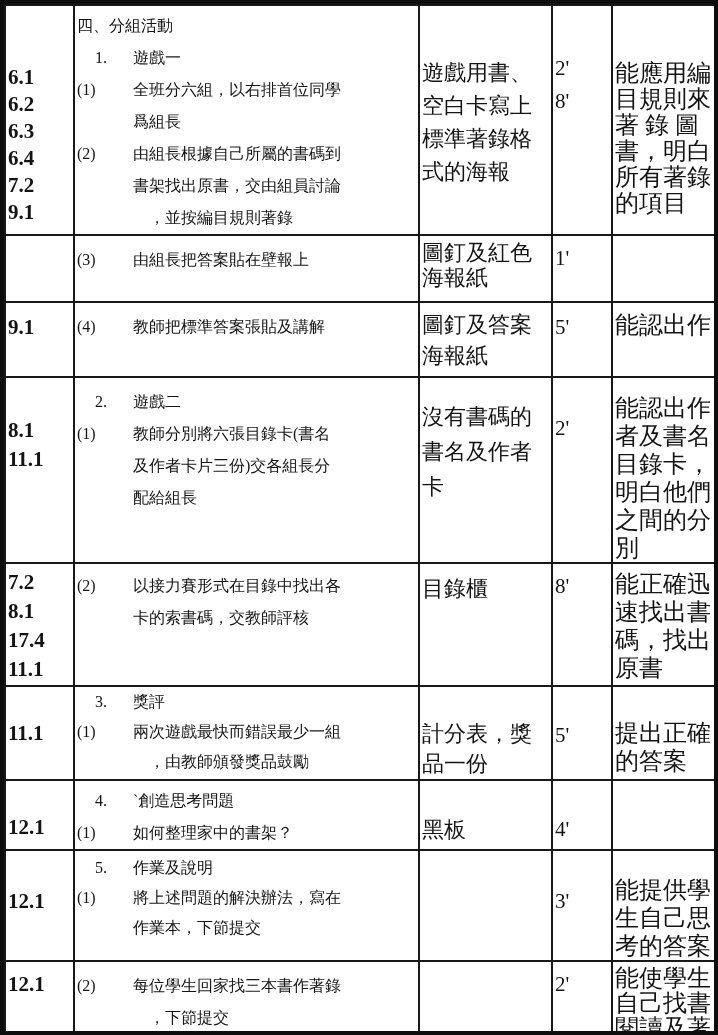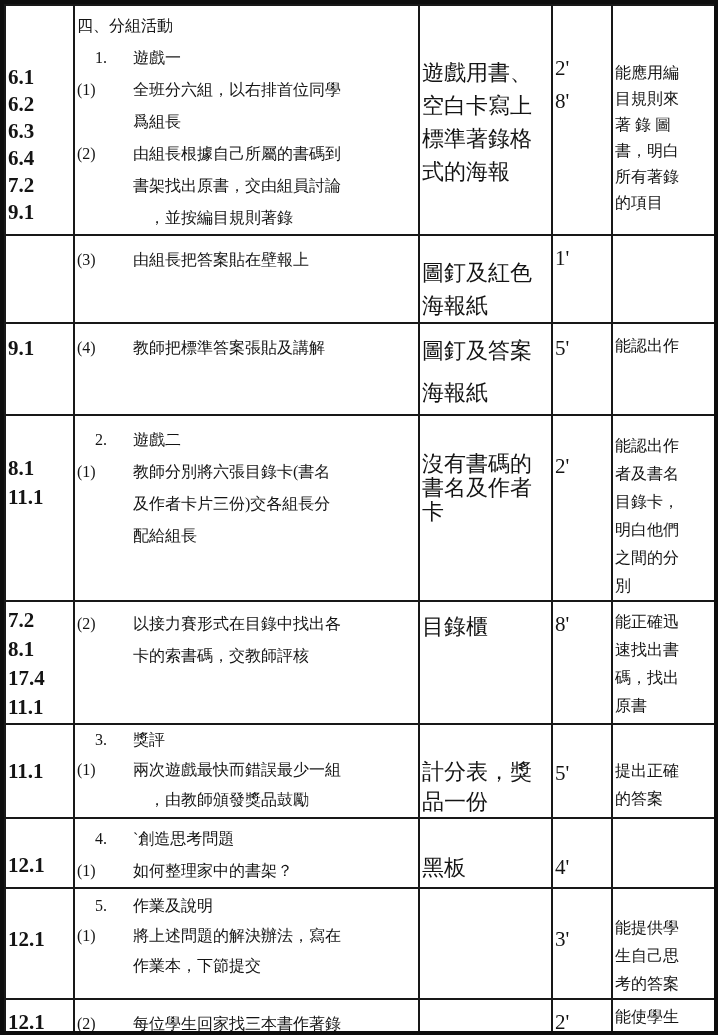--- a/index.html
+++ b/index.html
@@ -18,35 +18,35 @@
   .code{line-height:29px;}
   .c-act{font-size:16px;padding-left:6px;padding-right:2px;}
   .act-header{line-height:32px;}
   .act-item{display:flex;line-height:32px;}
   .act-item .num{flex:0 0 56px;}
   .act-item.sub{padding-left:18px;}
   .act-item.sub .num{flex:0 0 38px;}
   .txt{white-space:pre-line;flex:1;}
   .c-mat{font-size:22px;line-height:33px;padding-left:10px;white-space:pre-line;}
   .c-time{font-size:21px;line-height:33px;padding-left:7px;white-space:pre-line;}
-  .c-obj{font-size:16px;line-height:28px;padding-left:9px;white-space:pre-line;}
+  .c-obj{font-size:24px;line-height:28px;padding-left:9px;white-space:pre-line;}
   
   tr.r1{height:227px}tr.r2{height:67px}tr.r3{height:75px}tr.r4{height:173px}
   tr.r5{height:123px}tr.r6{height:94px}tr.r7{height:70px}tr.r8{height:96px}tr.r9{height:103px}
   
   .r1 .c-act{padding-top:4px}
   .r1 .c-codes{padding-top:58px}.r1 .code{line-height:27px}
   .r1 .c-mat{padding-top:50px}
   .r1 .c-time{padding-top:46px}
   .r1 .c-obj{padding-top:54px;line-height:26px}
-  .r2 .c-act{padding-top:8px}.r2 .c-mat{padding-top:20px;line-height:33px}.r2 .c-time{padding-top:6px}
-  .r3 .c-act{padding-top:8px}.r3 .c-codes{padding-top:10px}.r3 .c-mat{padding-top:6px;line-height:42px}
+  .r2 .c-act{padding-top:8px}.r2 .c-mat{padding-top:4px;line-height:25px}.r2 .c-time{padding-top:6px}
+  .r3 .c-act{padding-top:8px}.r3 .c-codes{padding-top:10px}.r3 .c-mat{padding-top:6px;line-height:31px}
   .r3 .c-time{padding-top:8px}.r3 .c-obj{padding-top:8px}
   .r4 .c-act{padding-top:8px}.r4 .c-codes{padding-top:38px}
-  .r4 .c-mat{padding-top:36px;line-height:24px}.r4 .c-time{padding-top:34px}.r4 .c-obj{padding-top:16px}
+  .r4 .c-mat{padding-top:21px;line-height:35px}.r4 .c-time{padding-top:34px}.r4 .c-obj{padding-top:16px}
   .r5 .c-act{padding-top:6px}.r5 .c-codes{padding-top:4px}.r5 .c-mat{padding-top:8px}
   .r5 .c-time{padding-top:6px}.r5 .c-obj{}
   .r6 .c-act{padding-top:0}.r6 .act-header,.r6 .act-item{line-height:30px}
   .r6 .c-codes{padding-top:32px}.r6 .c-mat{padding-top:32px;line-height:30px}
   .r6 .c-time{padding-top:32px}.r6 .c-obj{padding-top:32px}
   .r7 .c-act{padding-top:4px}.r7 .c-codes{padding-top:32px}.r7 .c-mat{padding-top:32px}.r7 .c-time{padding-top:32px}
   .r8 .c-act{padding-top:2px}.r8 .act-header,.r8 .act-item{line-height:30px}
   .r8 .c-codes{padding-top:36px}.r8 .c-time{padding-top:34px}.r8 .c-obj{padding-top:25px}
   .r9 .c-act{padding-top:8px}.r9 .c-codes{padding-top:8px}.r9 .c-time{padding-top:6px}
   .r9 .c-obj{padding-top:4px;line-height:25px}

